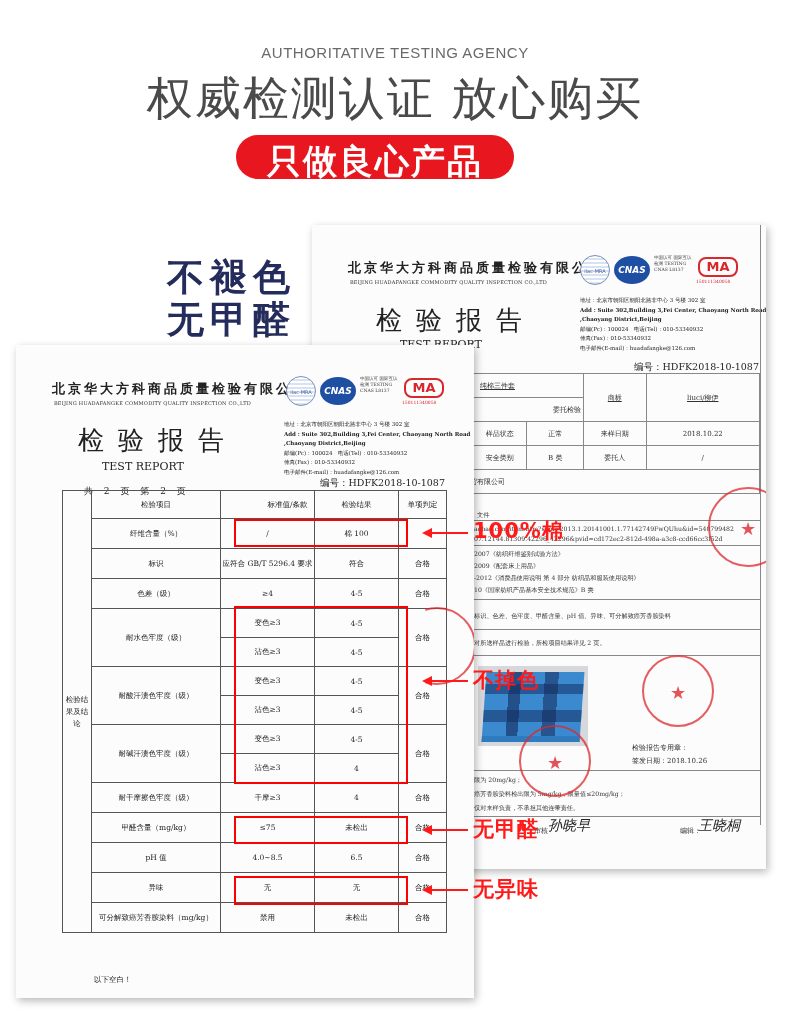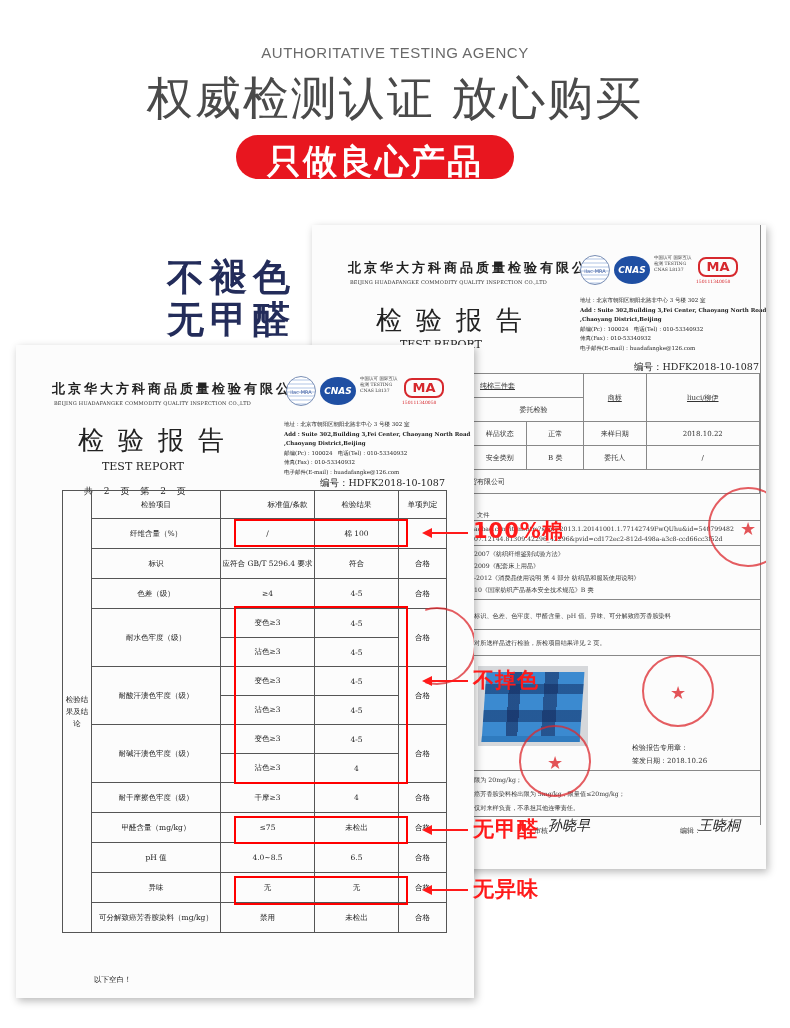--- a/index.html
+++ b/index.html
@@ -108,21 +108,21 @@
   <div class="reportno" style="left:322px;top:136px;">编号：HDFK2018-10-1087</div>
 
   <table class="btable" style="left:140px;top:148px;width:308px;">
     <tbody>
         <tr style="height:24px;text-decoration:underline;">
       <td colspan="3" style="text-align:left;padding-left:28px;border-left:none;">纯棉三件套</td>
       <td rowspan="2" style="width:55px;">商标</td>
       <td rowspan="2" style="width:100px;">liuci/柳伊</td>
     </tr>
     <tr style="height:24px;">
-      <td colspan="3" style="text-align:center;padding-left:34px;border-left:none;">委托检验</td>
+      <td colspan="3" style="text-align:right;padding-left:34px;border-left:none;">委托检验</td>
     </tr>
     <tr style="height:24px;">
       <td style="width:18px;border-left:none;"></td>
       <td style="width:48px;">样品状态</td>
       <td style="width:50px;">正常</td>
       <td>来样日期</td>
       <td>2018.10.22</td>
     </tr>
     <tr style="height:24px;">
       <td style="border-left:none;"></td>

